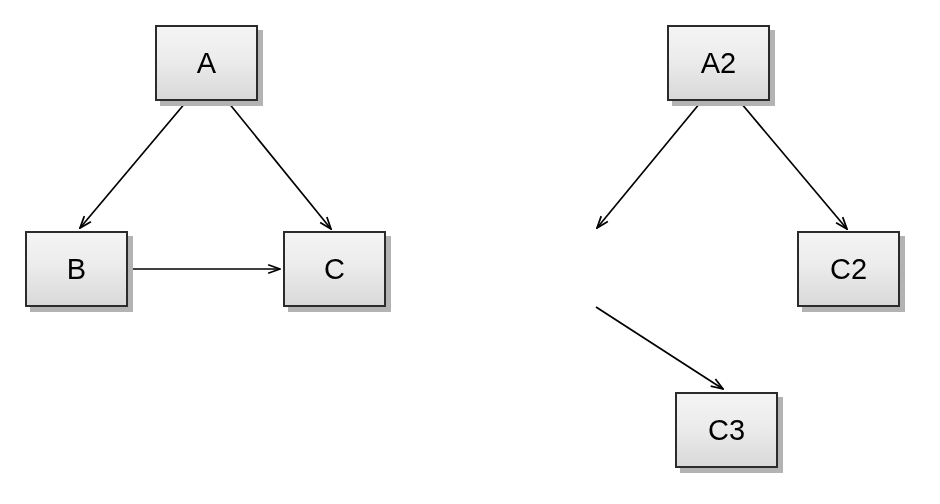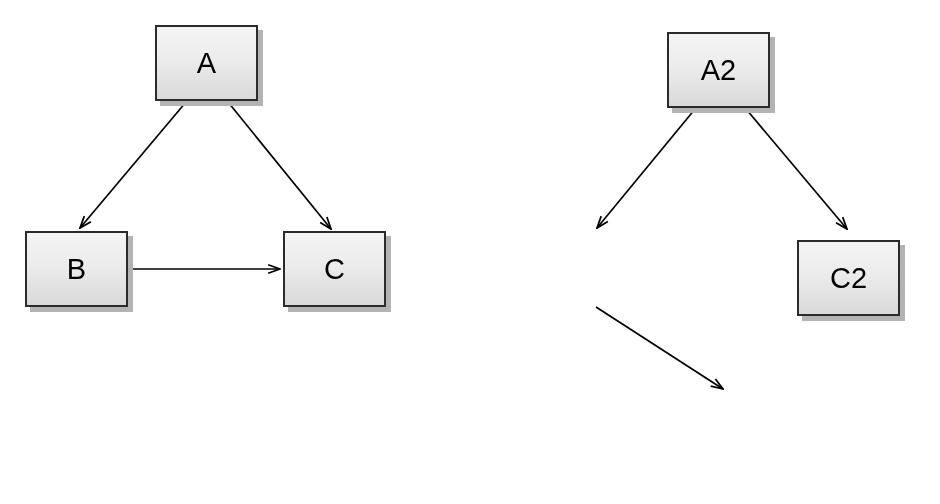--- a/index.html
+++ b/index.html
@@ -36,23 +36,23 @@
   }
   .node .label {
     font-size: 29px;
     line-height: 1;
     color: #000000;
     user-select: none;
   }
   .node-a  { left: 155px; top: 25px;  }
   .node-b  { left: 25px;  top: 231px; }
   .node-c  { left: 283px; top: 231px; }
-  .node-a2 { left: 667px; top: 32px; align-items: center;  }
+  .node-a2 { left: 667px; top: 25px; align-items: center;  }
   .node-b2 { left: 542px; top: 231px; }
-  .node-c2 { left: 797px; top: 240px; text-align: center; }
+  .node-c2 { left: 797px; top: 231px; text-align: center; }
   .node-c3 { left: 675px; top: 392px; }
   .edge {
     stroke: #000000;
     stroke-width: 1.7;
     fill: none;
   }
 </style>
 </head>
 <body>
 
@@ -83,14 +83,17 @@
   <div class="node node-c">
     <span class="label">C</span>
   </div>
 
   <div class="node node-a2">
     <span class="label">A2</span>
   </div>
   <div class="node node-c2">
     <span class="label">C2</span>
   </div>
+  <div class="node node-c3">
+    <span class="label">C3</span>
+  </div>
 
 </div>
 
 </body></html>

